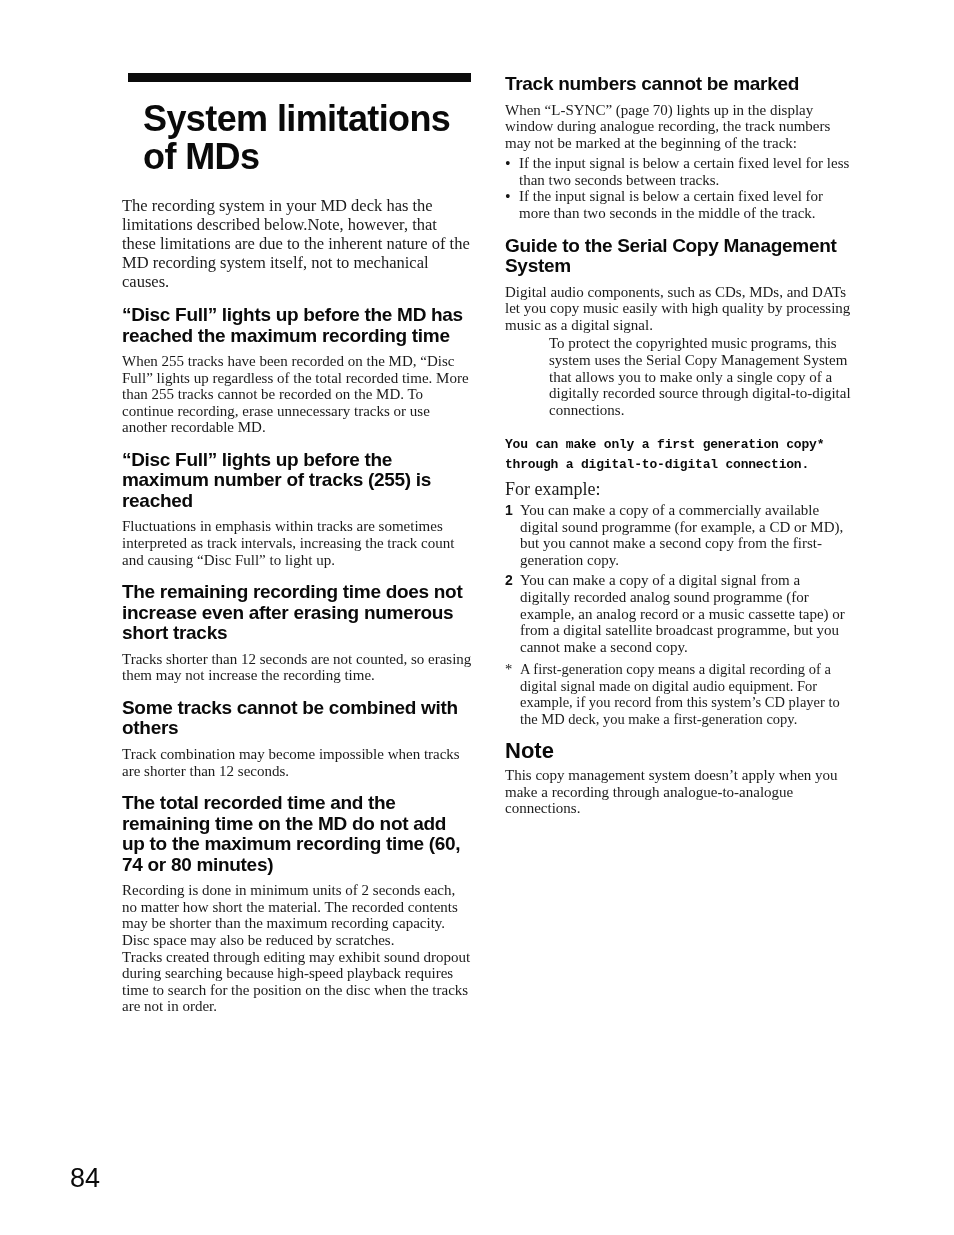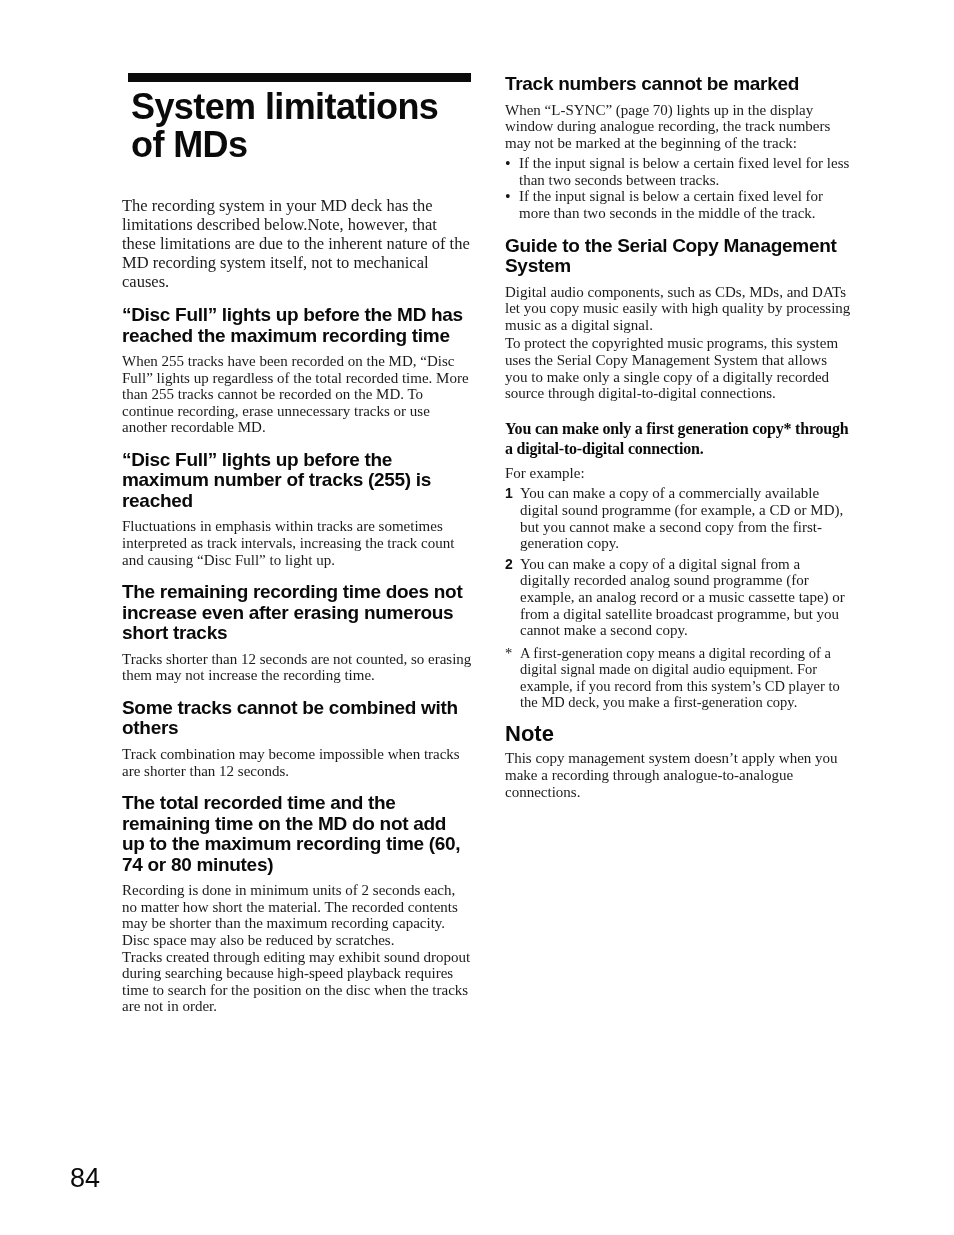--- a/index.html
+++ b/index.html
@@ -14,21 +14,21 @@
   }
   .title-rule {
     position: absolute;
     left: 128px; top: 73px;
     width: 343px; height: 9px;
     background: #0b0b0b;
   }
   .page-title {
     position: absolute;
     left: 127px; top: 84px;
-    margin: 4px;
+    margin: 16px;
     font-family: "Liberation Sans", sans-serif;
     font-weight: 700;
     font-size: 36px;
     line-height: 38px;
     letter-spacing: -0.6px;
     color: #0a0a0a;
   }
   .page-title .tl { display: block; }
 
   .col { position: absolute; }
@@ -51,37 +51,37 @@
     color: #0a0a0a;
   }
   .col.right .sh.first { margin-top: 0; }
   .sb, .bt, .ex-text, .fn-text, .lead {
     font-size: 15px;
     line-height: 16.6px;
     color: #1b1b1b;
   }
   .sb { margin: 0; }
   p.lead { margin: 0; }
-  p.lead.p2 { margin-top: 2px; }
+  p.lead.p2 { margin-top: 2px; margin-left: 44px; }
 
   .bullets { margin: 4px 0 0 0; padding: 0; list-style: none; }
   .bullet { display: flex; }
   .bm { flex: none; width: 14px; }
   .bt { flex: 1; }
 
   .subhead {
     margin: 17px 0 6px 0;
-    font-family: Liberation Serif, serif;
-    font-weight: 700;
-    font-size: 16px;
+    font-family: Liberation Mono, monospace;
+    font-weight: 700;
+    font-size: 13px;
     line-height: 20px;
     letter-spacing: -0.2px;
     color: #0a0a0a;
   }
-  .example-label { margin: 0; font-size: 15px; line-height: 16.6px; color: #1b1b1b; }
+  .example-label { margin: 0; font-size: 18px; line-height: 16.6px; color: #1b1b1b; }
   .example { display: flex; margin-top: 4px; }
   .ex-num {
     flex: none; width: 15px;
     font-family: "Liberation Sans", sans-serif;
     font-weight: 700;
     font-size: 14px;
     line-height: 16.6px;
     color: #111;
   }
   .ex-text { flex: 1; }

